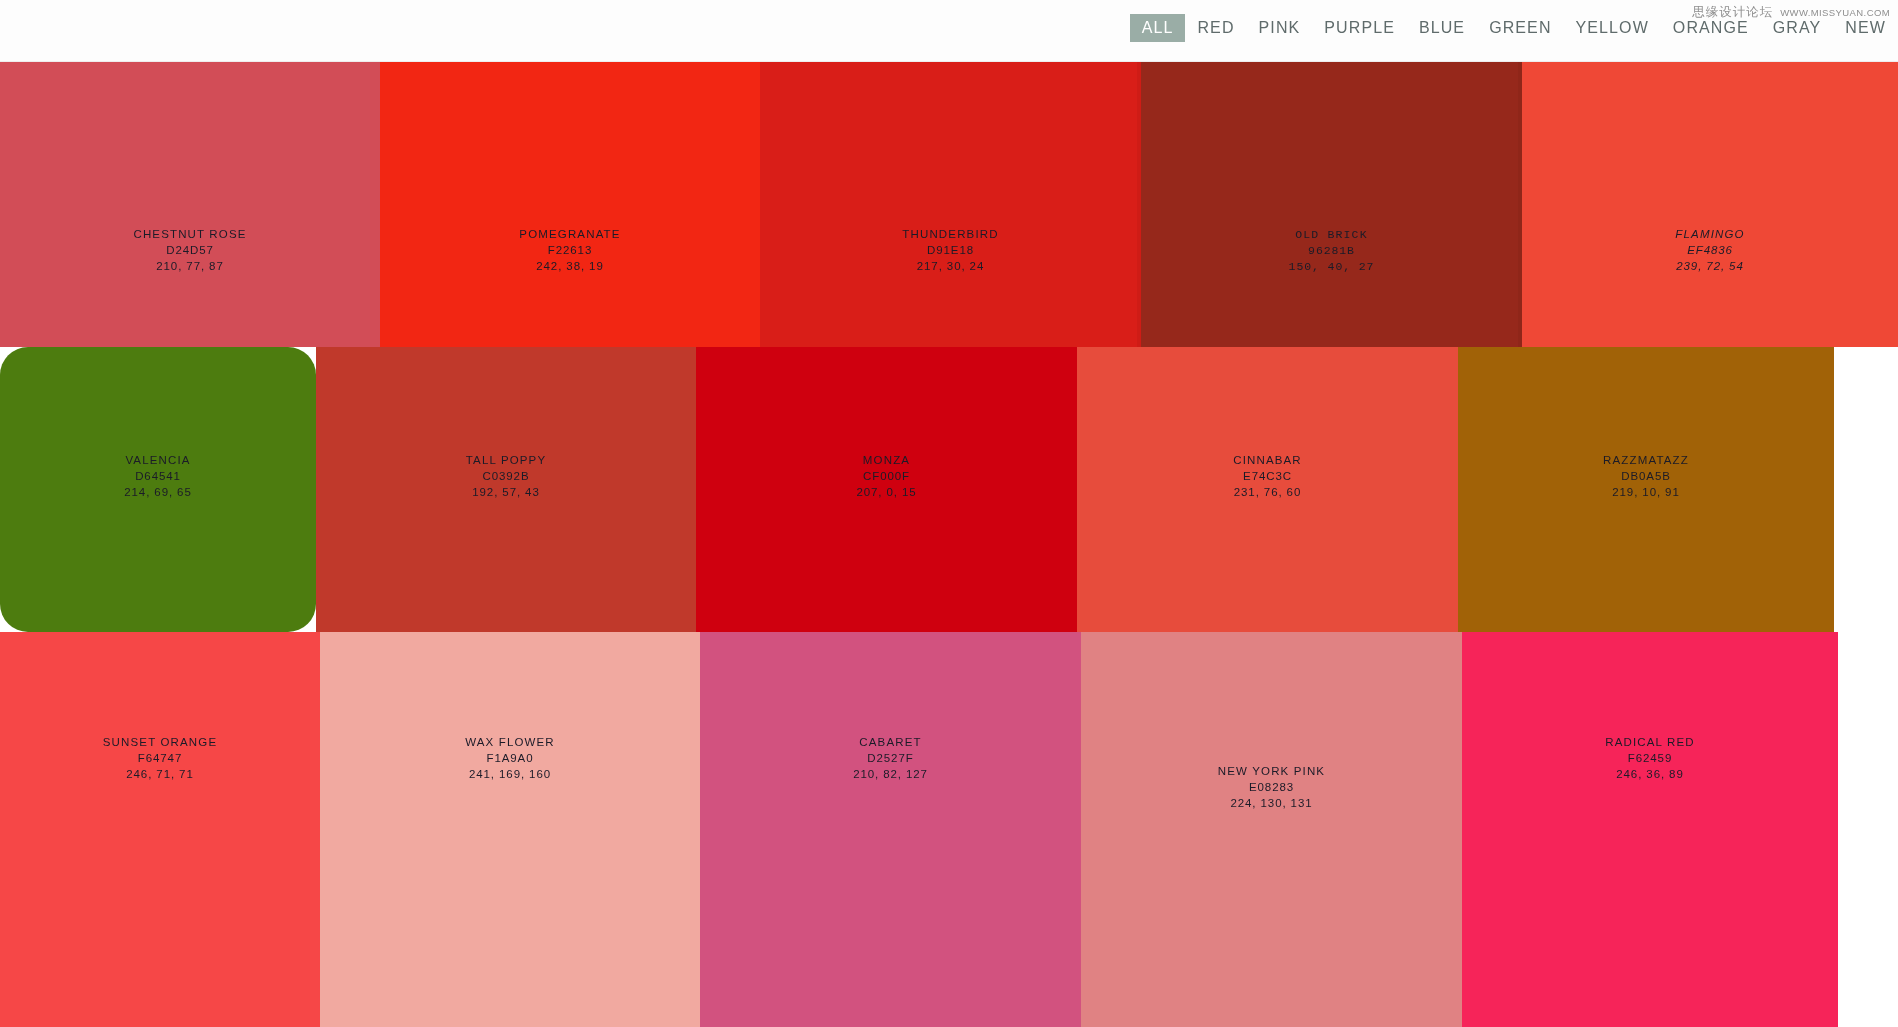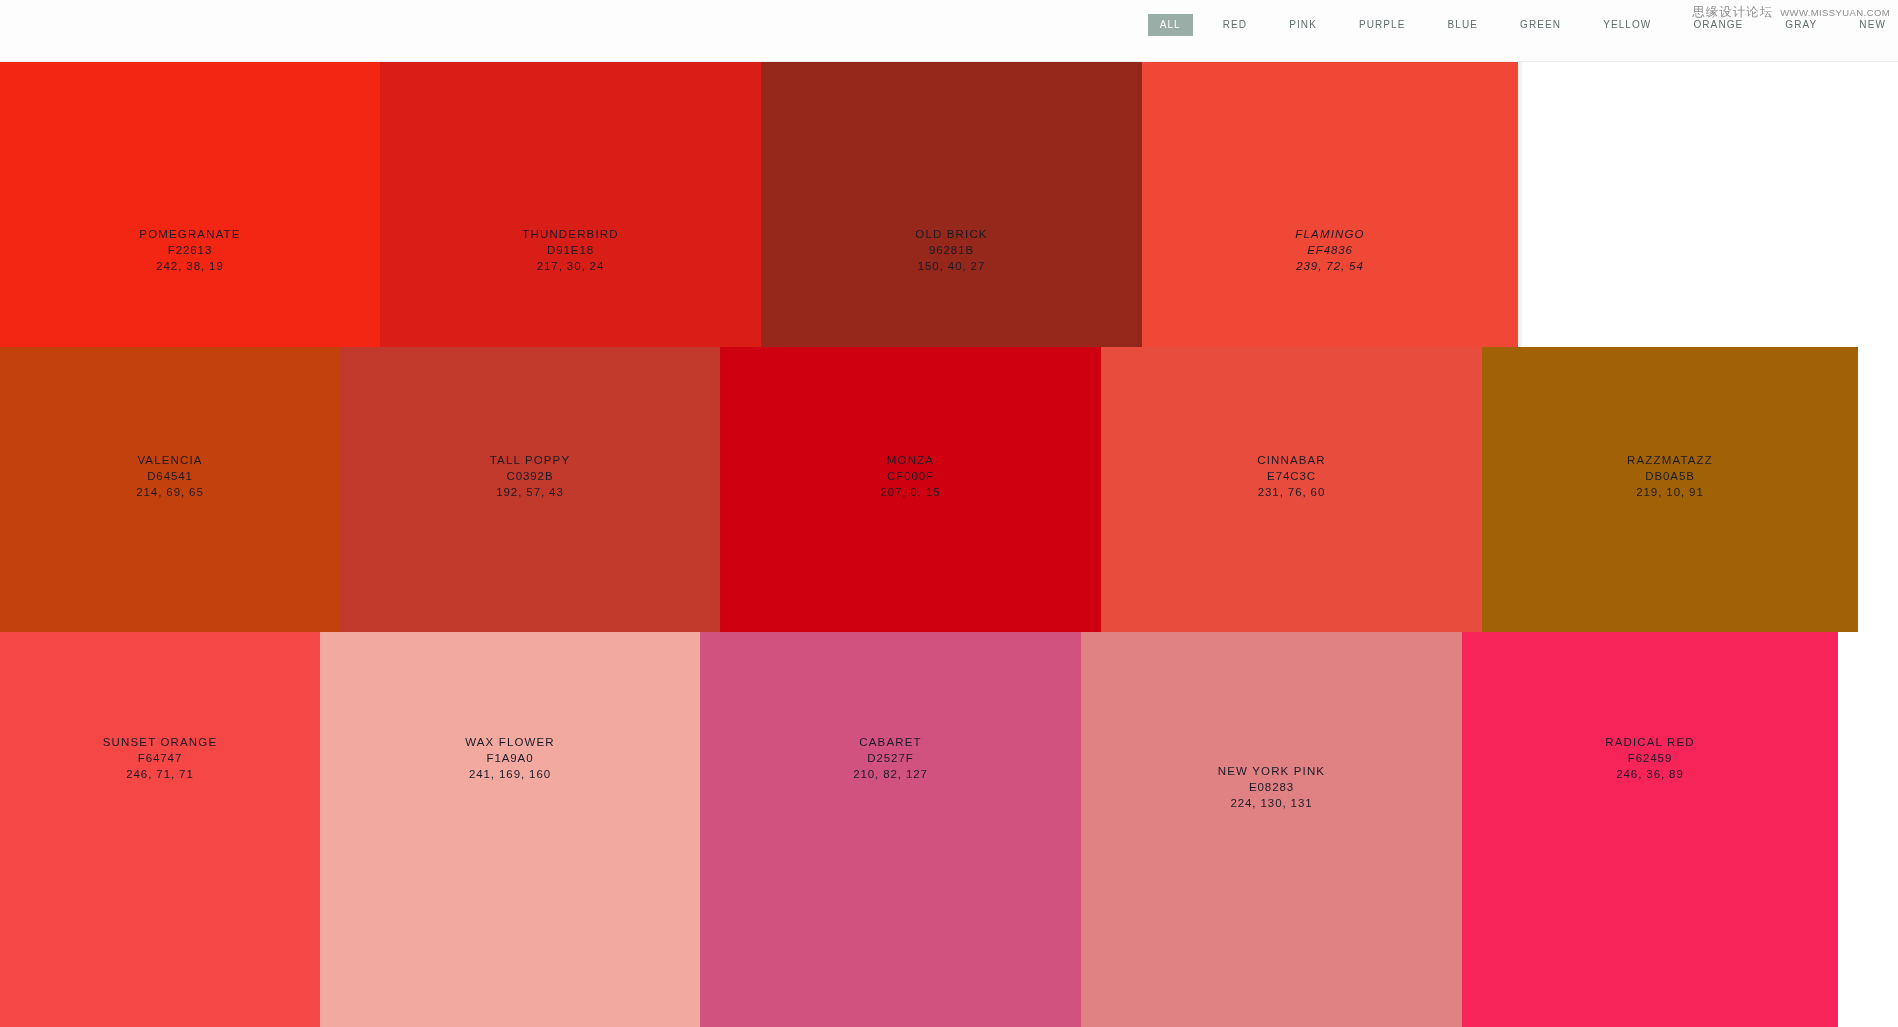--- a/index.html
+++ b/index.html
@@ -32,31 +32,30 @@
   #watermark .wm-url { font-size:9.5px; letter-spacing:0.4px; }
 
   #nav {
     position:absolute;
     right:0px;
     top:14px;
     display:flex;
     align-items:center;
   }
   .nav-item {
-    font-size:10px;
+    font-size:16px;
     letter-spacing:1.1px;
     color:#5f6b6b;
     padding:6px 12px;
     cursor:pointer;
     line-height:1;
     white-space:nowrap;
     background:transparent;
     border:none;
     font-family:"Liberation Sans", sans-serif;
-    margin-left:18px;
   }
   .nav-item.active {
     background:#9aada6;
     color:#ffffff;
   }
 
   
   #grid {
     position:relative;
     width:1898px;
@@ -126,51 +125,58 @@
       <button class="nav-item">GREEN</button>
       <button class="nav-item">YELLOW</button>
       <button class="nav-item">ORANGE</button>
       <button class="nav-item">GRAY</button>
       <button class="nav-item">NEW</button>
     </nav>
 </div>
 
 <div id="grid">
     <div class="row" style="height: 285px;">
+      <div class="swatch" title="CHESTNUT ROSE D24D57" style="width: 380px; height: 285px; background: rgb(210, 77, 87);">
+        <div class="swatch-label" style="top: 165px;">
+          <span class="sw-name">CHESTNUT ROSE</span>
+          <span class="sw-hex">D24D57</span>
+          <span class="sw-rgb">210, 77, 87</span>
+        </div>
+      </div>
       <div class="swatch" title="POMEGRANATE F22613" style="width: 380px; height: 285px; background: rgb(242, 38, 19);">
         <div class="swatch-label" style="top: 165px;">
           <span class="sw-name">POMEGRANATE</span>
           <span class="sw-hex">F22613</span>
           <span class="sw-rgb">242, 38, 19</span>
         </div>
       </div>
       <div class="swatch" title="THUNDERBIRD D91E18" style="width: 381px; height: 285px; background: rgb(217, 30, 24);">
         <div class="swatch-label" style="top: 165px;">
           <span class="sw-name">THUNDERBIRD</span>
           <span class="sw-hex">D91E18</span>
           <span class="sw-rgb">217, 30, 24</span>
         </div>
       </div>
-      <div class="swatch" title="OLD BRICK 96281B" style="width: 381px; height: 285px; background: rgb(150, 40, 27);">
+      <div class="swatch" title="OLD BRICK 96281B" style="width: 381px; height: 285px; background: rgb(150, 40, 27); font-family: Liberation Mono, monospace;">
         <div class="swatch-label" style="top: 165px;">
           <span class="sw-name">OLD BRICK</span>
           <span class="sw-hex">96281B</span>
           <span class="sw-rgb">150, 40, 27</span>
         </div>
       </div>
       <div class="swatch" title="FLAMINGO EF4836" style="width: 376px; height: 285px; background: rgb(239, 72, 54); font-style: italic;">
         <div class="swatch-label" style="top: 165px;">
           <span class="sw-name">FLAMINGO</span>
           <span class="sw-hex">EF4836</span>
           <span class="sw-rgb">239, 72, 54</span>
         </div>
       </div>
     </div>
     <div class="row" style="height: 285px;">
-      <div class="swatch" title="VALENCIA D64541" style="width: 340px; height: 285px; background: #c2410c;">
+      <div class="swatch" title="VALENCIA D64541" style="width: 316px; height: 285px; background: #4d7c0f; border-radius: 28px;">
         <div class="swatch-label" style="top: 106px;">
           <span class="sw-name">VALENCIA</span>
           <span class="sw-hex">D64541</span>
           <span class="sw-rgb">214, 69, 65</span>
         </div>
       </div>
       <div class="swatch" title="TALL POPPY C0392B" style="width: 380px; height: 285px; background: rgb(192, 57, 43);">
         <div class="swatch-label" style="top: 106px;">
           <span class="sw-name">TALL POPPY</span>
           <span class="sw-hex">C0392B</span>

